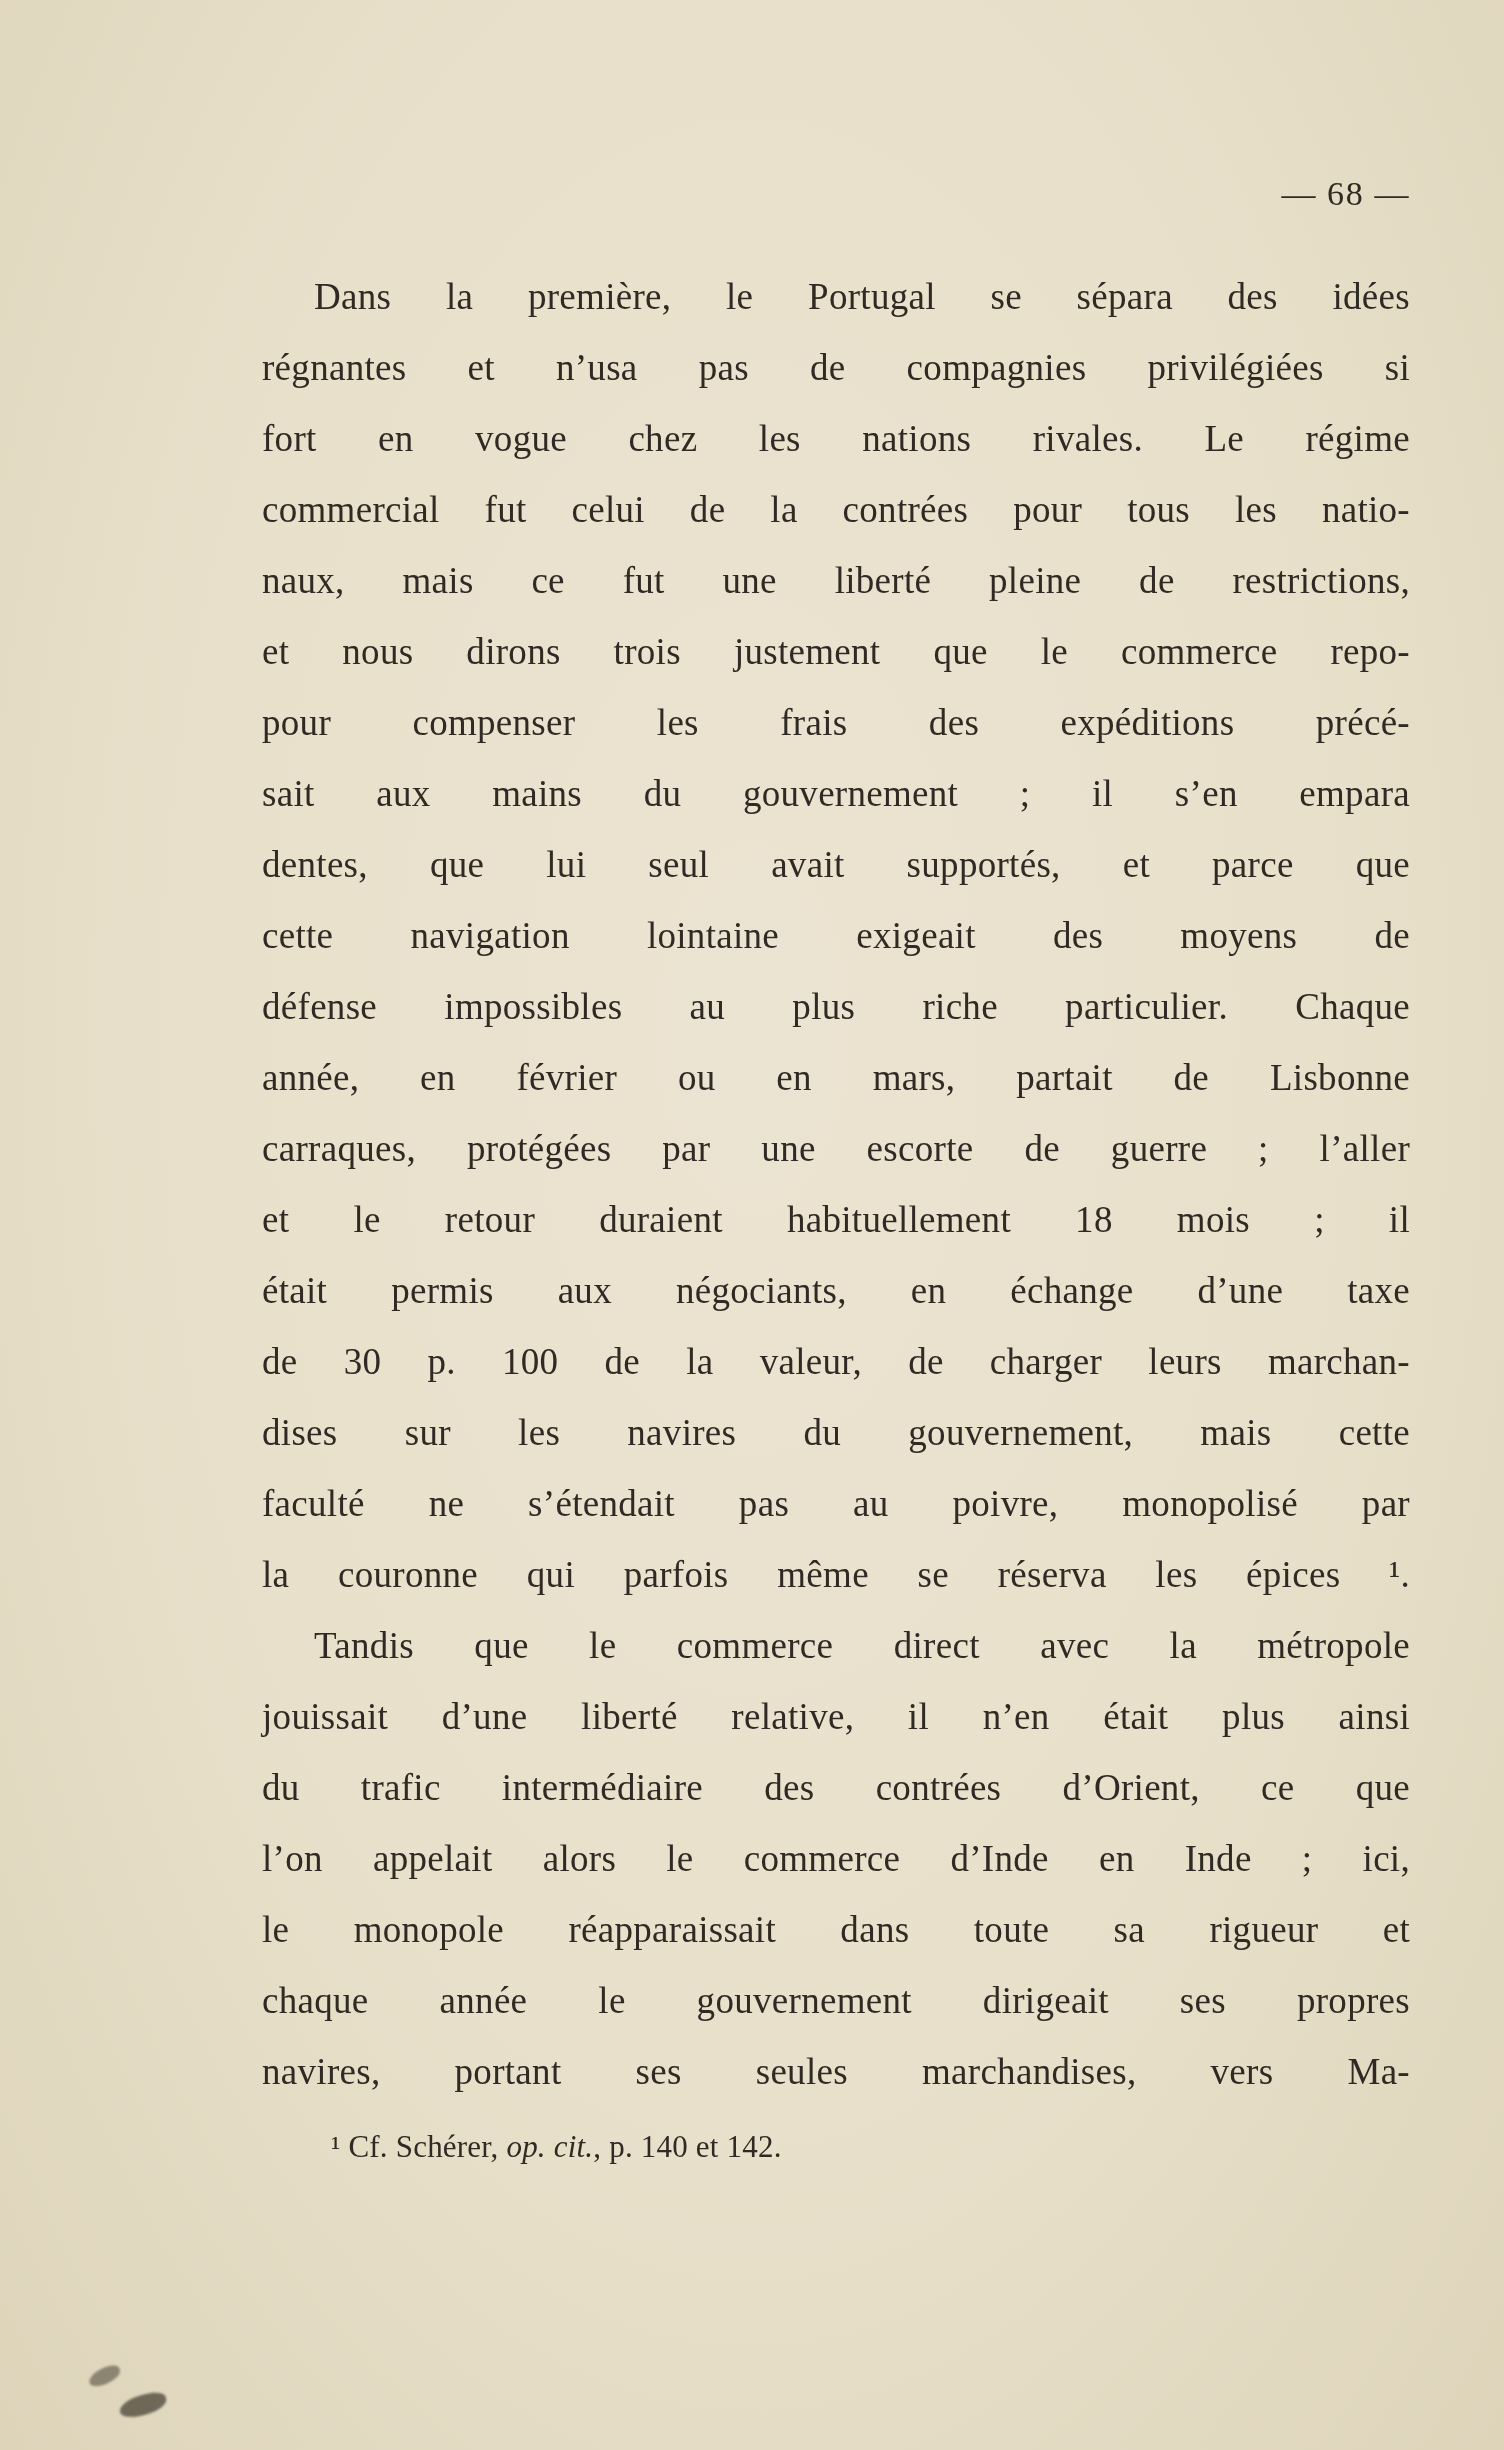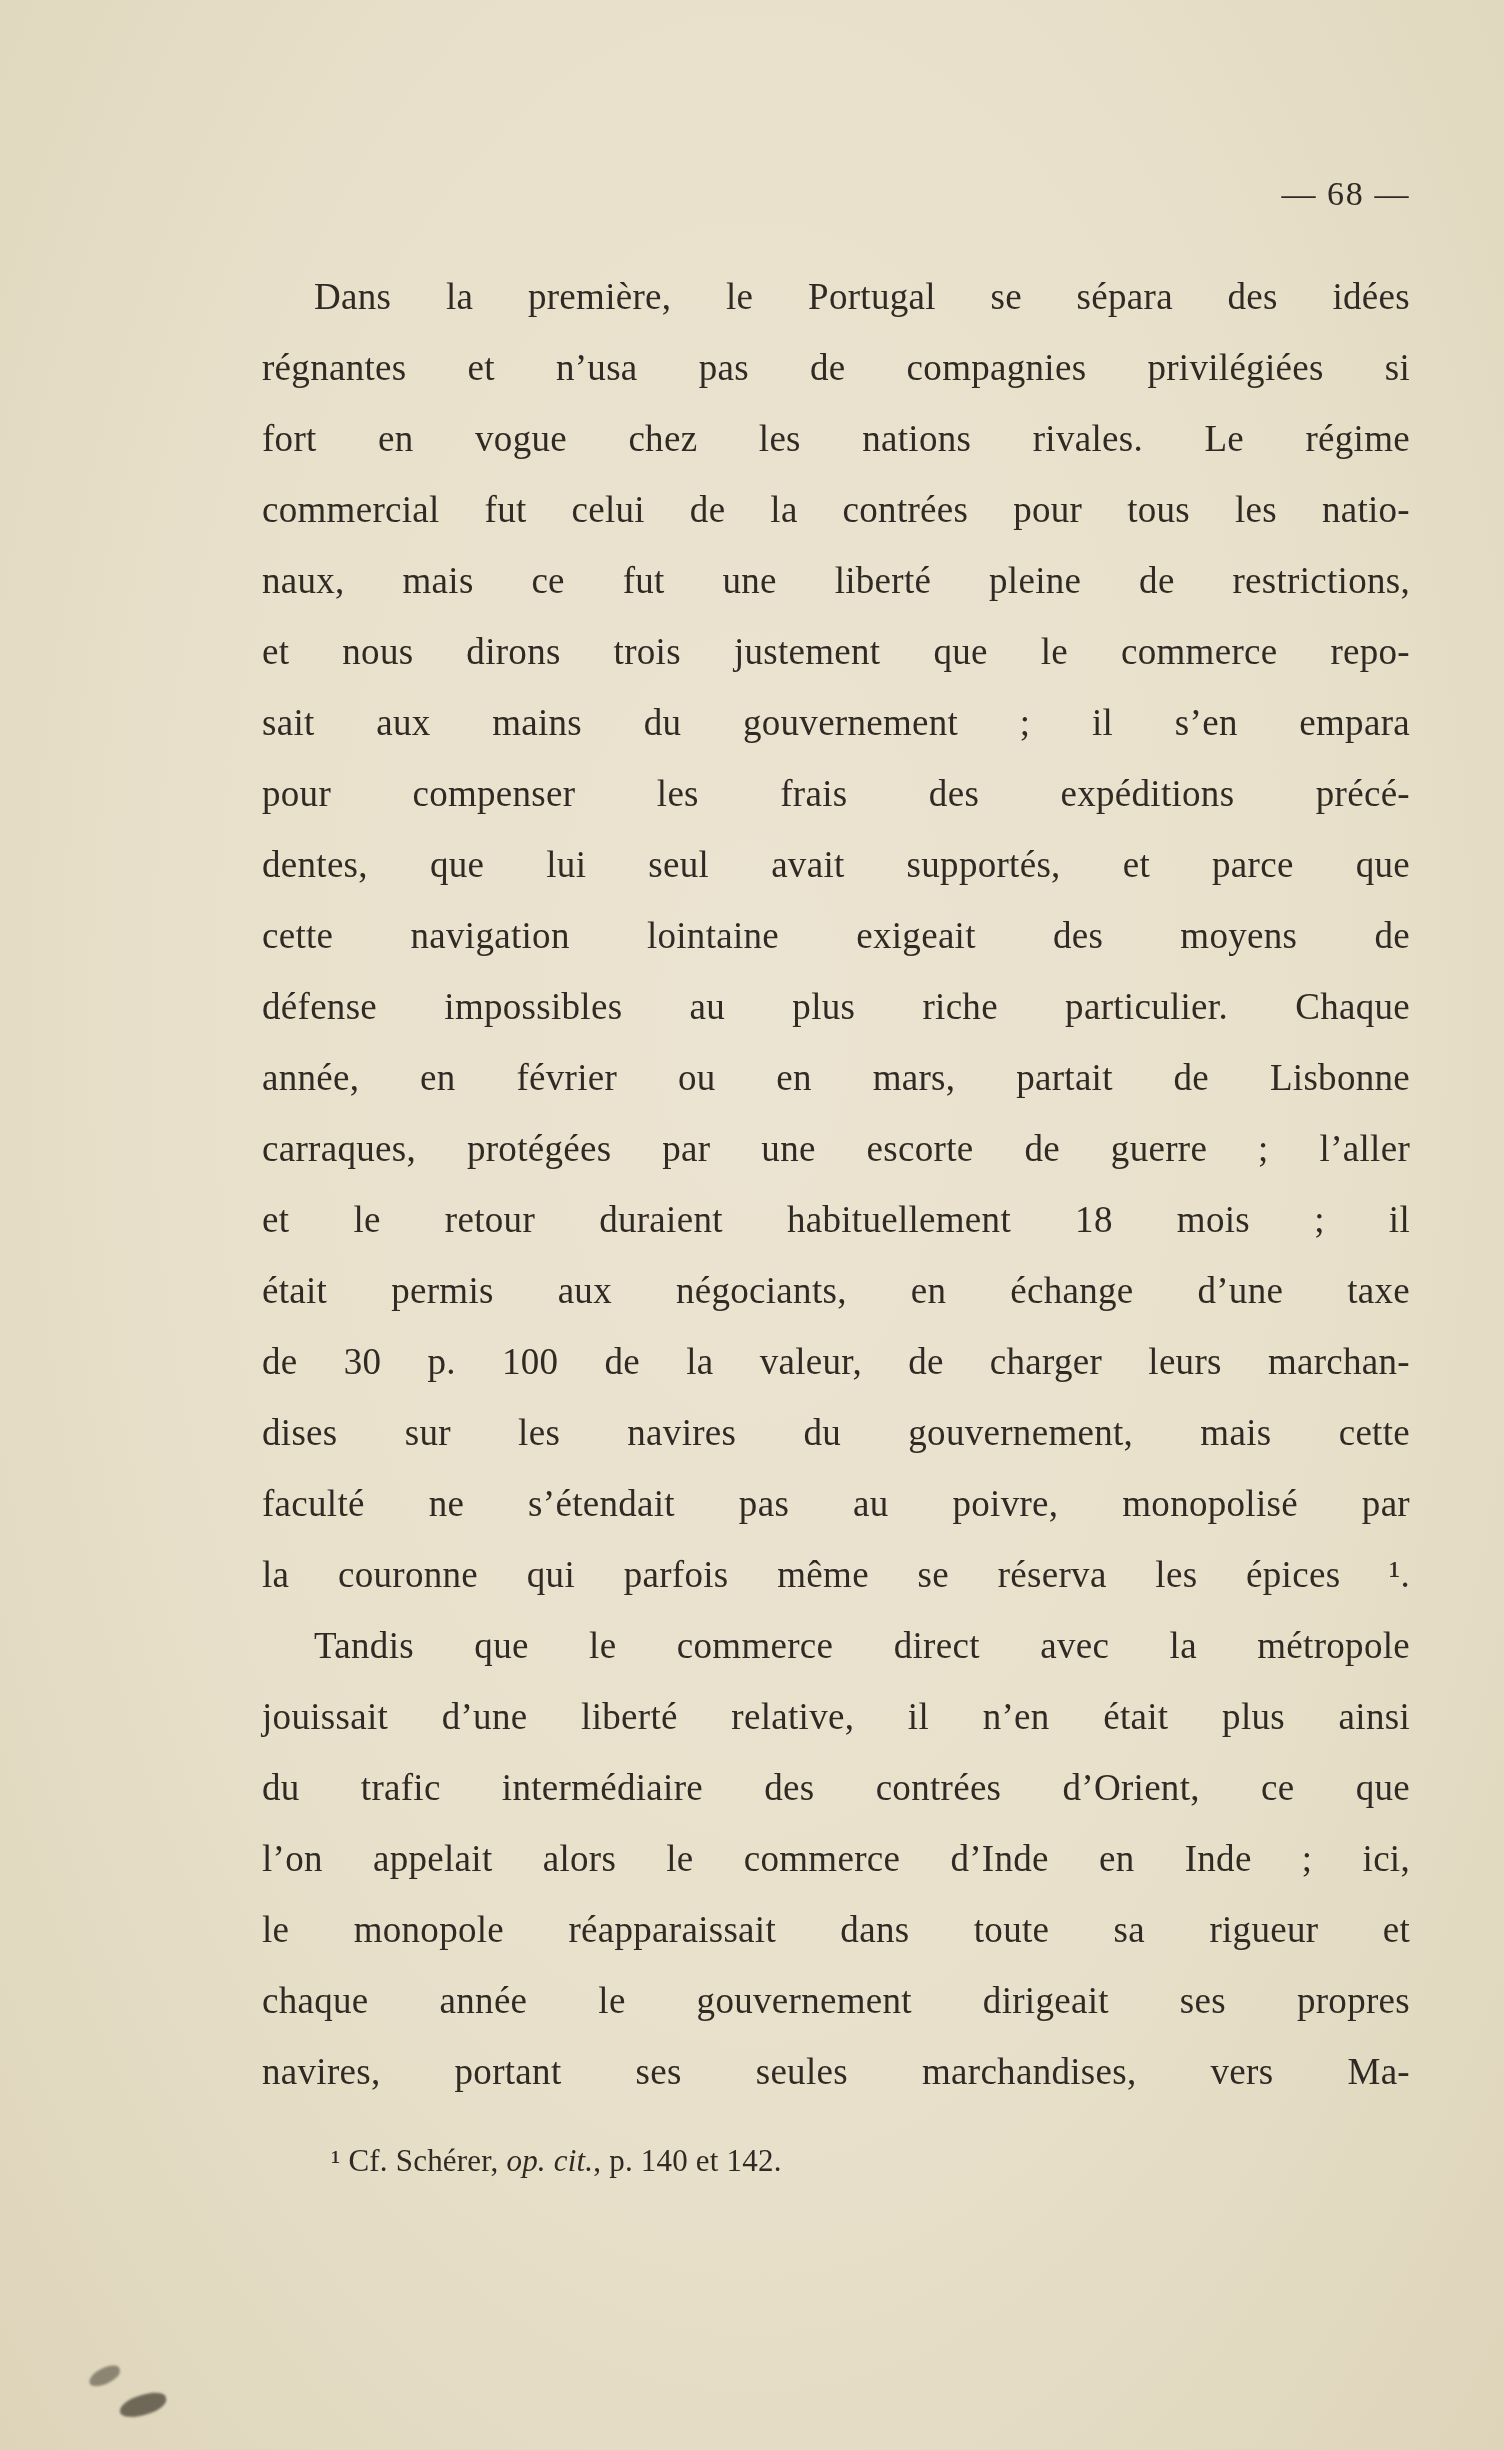--- a/index.html
+++ b/index.html
@@ -42,21 +42,21 @@
   }
   .paragraph .line {
     text-align: justify;
     text-align-last: justify;
     white-space: normal;
   }
   .paragraph .line.indent {
     text-indent: 52px;
   }
   .footnote {
-    margin-top: 28px;
+    margin-top: 14px;
     font-size: 31px;
     line-height: 52px;
     text-indent: 69px;
     letter-spacing: 0.2px;
   }
   .footnote .italic {
     font-style: italic;
   }
   .scan-artifact {
     position: absolute;
@@ -84,22 +84,22 @@
 
     <div class="page-number">— 68 —</div>
 
     <div class="paragraph">
         <div class="line indent">Dans la première, le Portugal se sépara des idées</div>
         <div class="line">régnantes et n’usa pas de compagnies privilégiées si</div>
         <div class="line">fort en vogue chez les nations rivales. Le régime</div>
         <div class="line">commercial fut celui de la contrées pour tous les natio-</div>
         <div class="line">naux, mais ce fut une liberté pleine de restrictions,</div>
         <div class="line">et nous dirons trois justement que le commerce repo-</div>
+        <div class="line">pour compenser les frais des expéditions précé-</div>
         <div class="line">sait aux mains du gouvernement ; il s’en empara</div>
-        <div class="line">pour compenser les frais des expéditions précé-</div>
         <div class="line">dentes, que lui seul avait supportés, et parce que</div>
         <div class="line">cette navigation lointaine exigeait des moyens de</div>
         <div class="line">défense impossibles au plus riche particulier. Chaque</div>
         <div class="line">année, en février ou en mars, partait de Lisbonne</div>
         <div class="line">carraques, protégées par une escorte de guerre ; l’aller</div>
         <div class="line">et le retour duraient habituellement 18 mois ; il</div>
         <div class="line">était permis aux négociants, en échange d’une taxe</div>
         <div class="line">de 30 p. 100 de la valeur, de charger leurs marchan-</div>
         <div class="line">dises sur les navires du gouvernement, mais cette</div>
         <div class="line">faculté ne s’étendait pas au poivre, monopolisé par</div>

